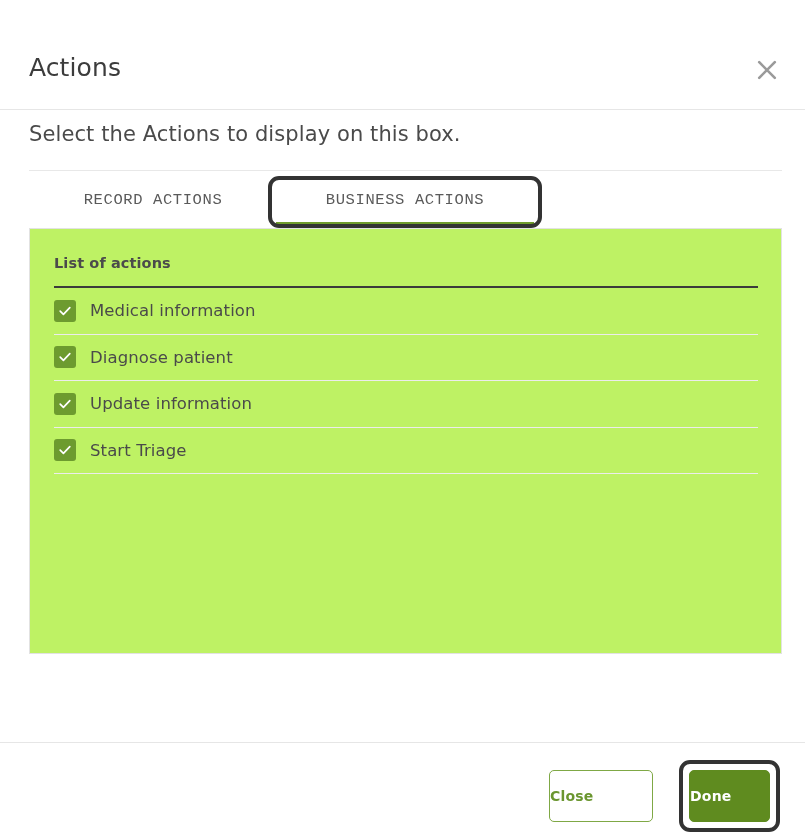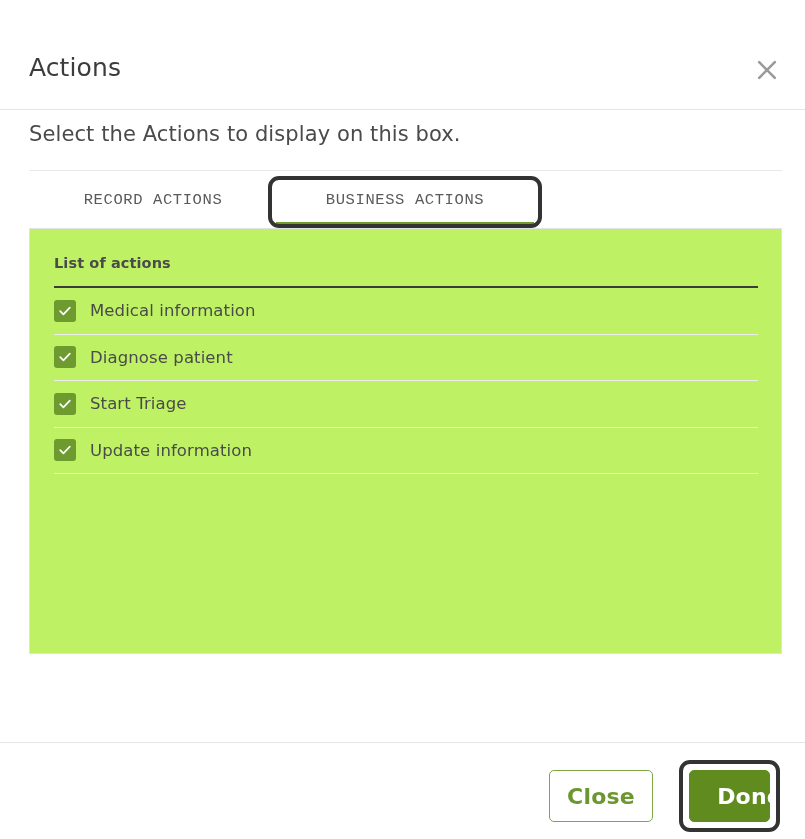--- a/index.html
+++ b/index.html
@@ -167,42 +167,40 @@
   }
   .footer {
     position: absolute;
     left: 0; top: 743px;
     width: 805px; height: 96px;
   }
   .btn {
     position: absolute;
     display: flex;
     align-items: center;
-    justify-content: center;
-    font-size: 22px;
+    font-size: 14px;
     font-weight: bold;
     letter-spacing: 0.2px;
     border-radius: 5px;
     cursor: pointer;
     font-family: "DejaVu Sans", "Liberation Sans", sans-serif;
   }
   .btn-close {
     left: 549px; top: 27px;
     width: 104px; height: 52px;
     background: #ffffff;
     border: 1.5px solid #7fa845;
     color: #6b9630;
   }
   .btn-done {
     left: 689px; top: 27px;
     width: 81px; height: 52px;
     background: #5f8b1f;
     border: 1px solid #5f8b1f;
     color: #ffffff;
-    padding-left: 40px;
   }
   .done-focus-ring {
     position: absolute;
     left: 679px; top: 17px;
     width: 101px; height: 72px;
     border: 4px solid #333333;
     border-radius: 11px;
     pointer-events: none;
   }
 </style>
@@ -266,32 +264,32 @@
 
 
       <div class="row">
         <span class="checkbox">
           <span>
             <svg width="14" height="14" viewBox="0 0 14 14" aria-hidden="true">
               <path d="M2.2 7.2 L5.4 10.3 L11.8 3.6" fill="none" stroke="#ffffff" stroke-width="1.7" stroke-linecap="round" stroke-linejoin="round"></path>
             </svg>
           </span>
         </span>
-        <span class="row-label">Start Triage</span>
+        <span class="row-label">Update information</span>
       </div>
 
       <div class="row">
         <span class="checkbox">
           <span>
             <svg width="14" height="14" viewBox="0 0 14 14" aria-hidden="true">
               <path d="M2.2 7.2 L5.4 10.3 L11.8 3.6" fill="none" stroke="#ffffff" stroke-width="1.7" stroke-linecap="round" stroke-linejoin="round"></path>
             </svg>
           </span>
         </span>
-        <span class="row-label">Update information</span>
+        <span class="row-label">Start Triage</span>
       </div>
 
     </div>
   </div>
 
   <div class="footer-divider"></div>
   <div class="footer">
     <button class="btn btn-close">
       <span>Close</span>
     </button>

